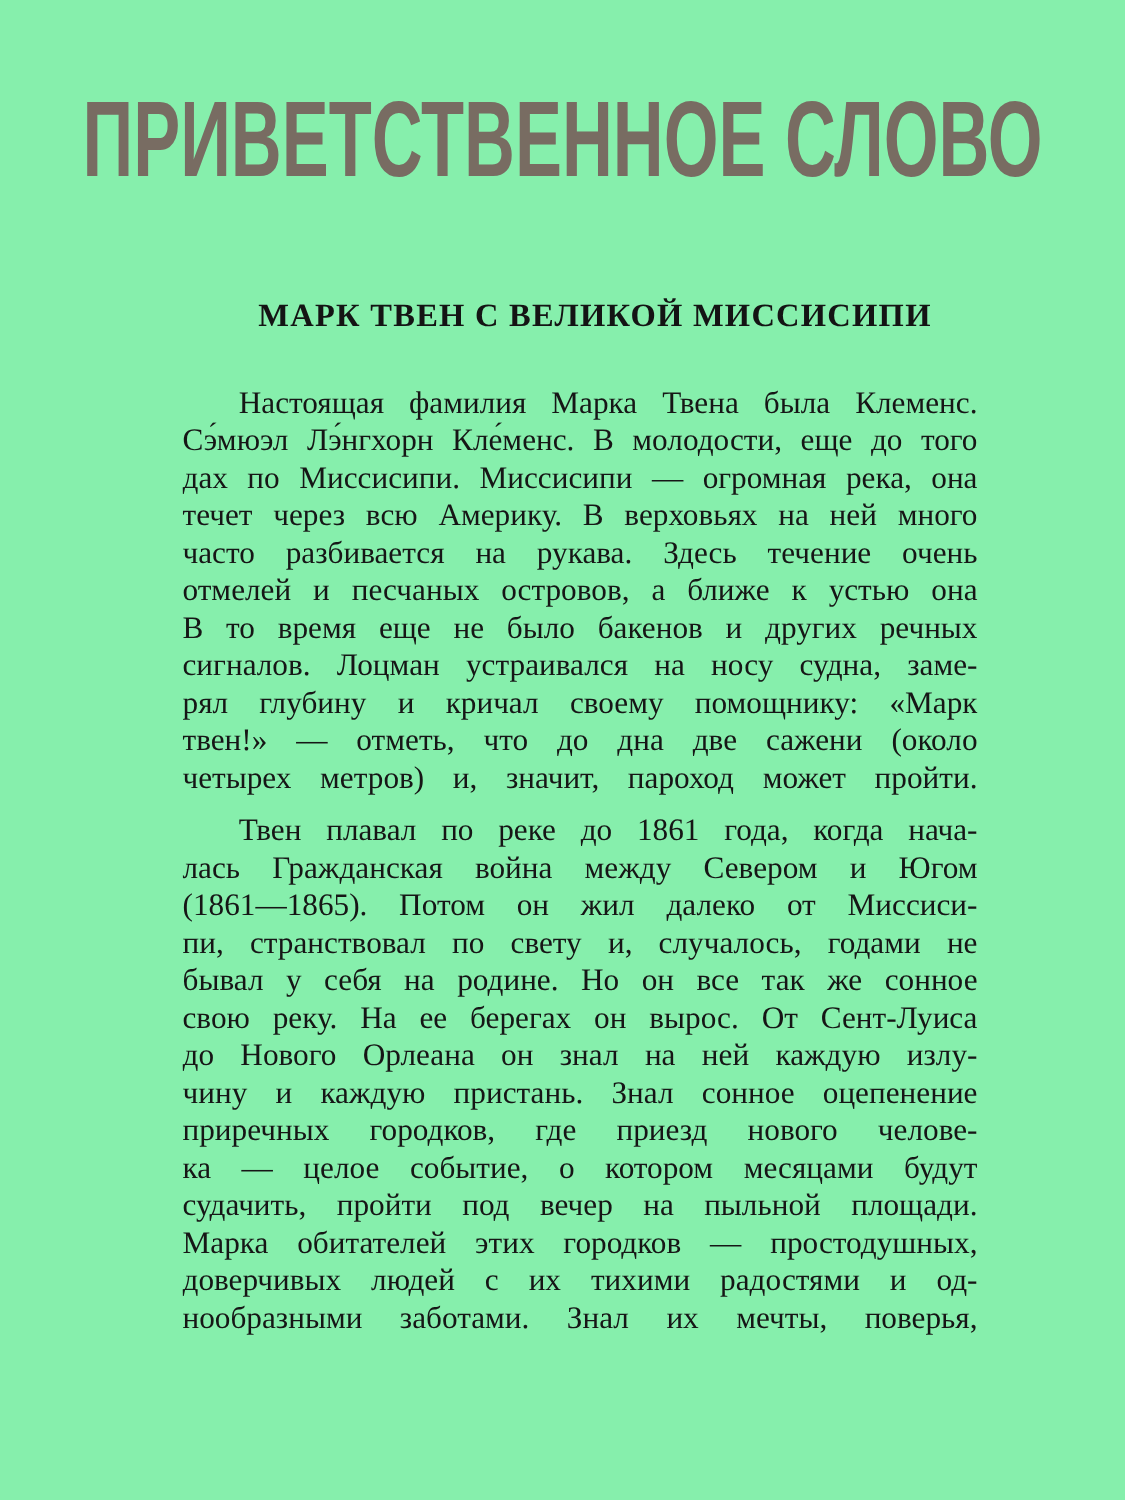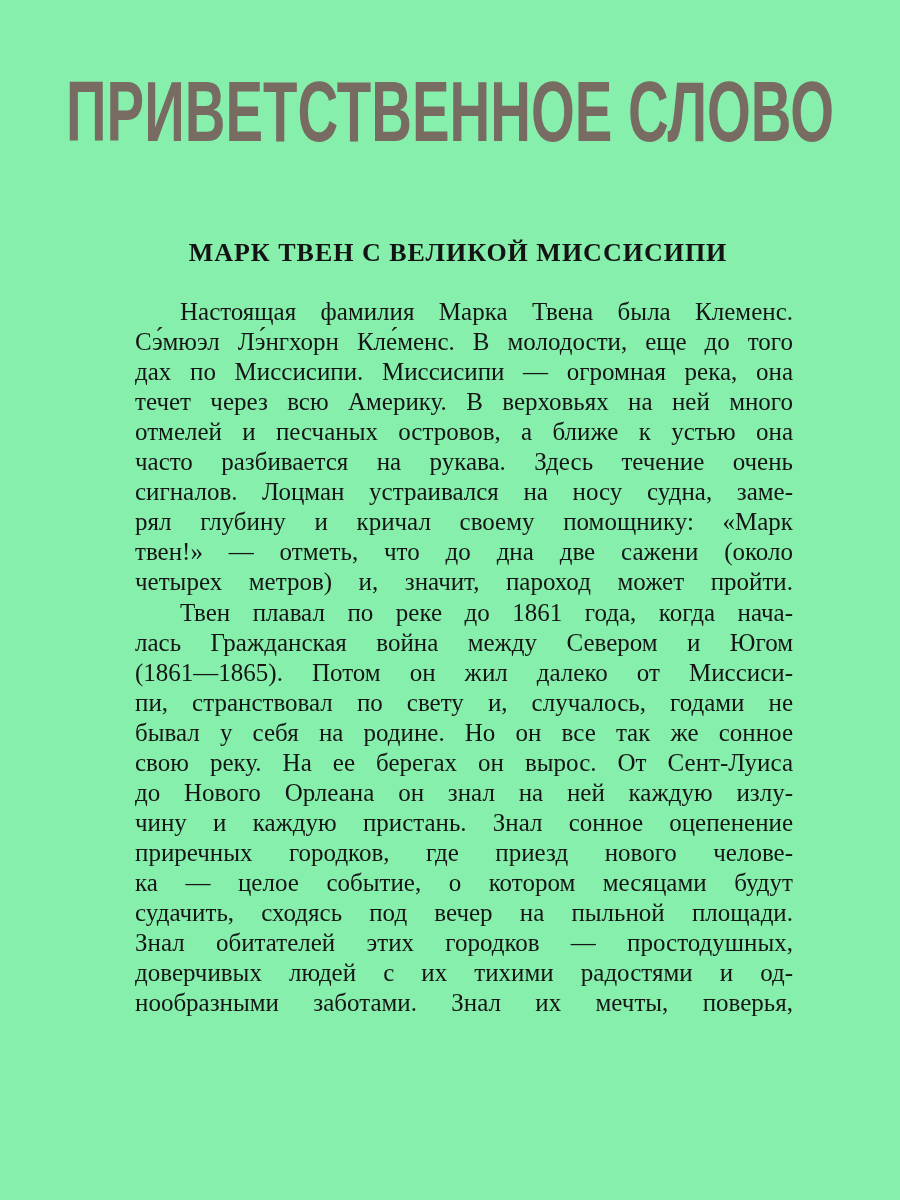--- a/index.html
+++ b/index.html
@@ -16,42 +16,42 @@
     left: 66px;
     top: 78px;
     display: block;
   }
   .chapter-heading text {
     font-family: "Liberation Sans", sans-serif;
     font-weight: bold;
   }
   .section-title {
     position: absolute;
-    left: 128px;
+    left: 146px;
     top: 238px;
     width: 660px;
     margin: 0;
     text-align: center;
     font-family: "Liberation Serif", serif;
     font-weight: bold;
     font-size: 26px;
     letter-spacing: 1px;
     color: #141414;
     white-space: nowrap;
   }
   .body-text {
     position: absolute;
     left: 134px;
     top: 296px;
     width: 660px;
     font-family: "Liberation Serif", serif;
     font-size: 25px;
     color: #161616;
   }
-  .para { margin: 1px; }
+  .para { margin: 12px; }
   .line {
     height: 30px;
     line-height: 30px;
     text-align: justify;
     text-align-last: justify;
     overflow: hidden;
   }
   .line.first {
     text-indent: 45px;
   }
@@ -66,38 +66,39 @@
   </svg>
 
   <h2 class="section-title">МАРК ТВЕН С ВЕЛИКОЙ МИССИСИПИ</h2>
 
   <div class="body-text">
     <div class="para">
         <div class="line first">Настоящая фамилия Марка Твена была Клеменс.</div>
         <div class="line">Сэ́мюэл Лэ́нгхорн Кле́менс. В молодости, еще до того</div>
         <div class="line">дах по Миссисипи. Миссисипи — огромная река, она</div>
         <div class="line">течет через всю Америку. В верховьях на ней много</div>
+        <div class="line">часто разбивается на рукава. Здесь течение очень</div>
         <div class="line">отмелей и песчаных островов, а ближе к устью она</div>
-        <div class="line">часто разбивается на рукава. Здесь течение очень</div>
+        <div class="line">В то время еще не было бакенов и других речных</div>
         <div class="line">сигналов. Лоцман устраивался на носу судна, заме-</div>
         <div class="line">рял глубину и кричал своему помощнику: «Марк</div>
         <div class="line">твен!» — отметь, что до дна две сажени (около</div>
         <div class="line">четырех метров) и, значит, пароход может пройти.</div>
       </div>
     <div class="para">
         <div class="line first">Твен плавал по реке до 1861 года, когда нача-</div>
         <div class="line">лась Гражданская война между Севером и Югом</div>
         <div class="line">(1861—1865). Потом он жил далеко от Миссиси-</div>
         <div class="line">пи, странствовал по свету и, случалось, годами не</div>
         <div class="line">бывал у себя на родине. Но он все так же сонное</div>
         <div class="line">свою реку. На ее берегах он вырос. От Сент-Луиса</div>
         <div class="line">до Нового Орлеана он знал на ней каждую излу-</div>
         <div class="line">чину и каждую пристань. Знал сонное оцепенение</div>
         <div class="line">приречных городков, где приезд нового челове-</div>
         <div class="line">ка — целое событие, о котором месяцами будут</div>
-        <div class="line">судачить, сходясь под вечер на пыльной площади.</div>
-        <div class="line">Знал обитателей этих городков — простодушных,</div>
+        <div class="line">судачить, пройти под вечер на пыльной площади.</div>
+        <div class="line">Марка обитателей этих городков — простодушных,</div>
         <div class="line">доверчивых людей с их тихими радостями и од-</div>
         <div class="line">нообразными заботами. Знал их мечты, поверья,</div>
       </div>
   </div>
 
 </div>
 
 </body></html>

